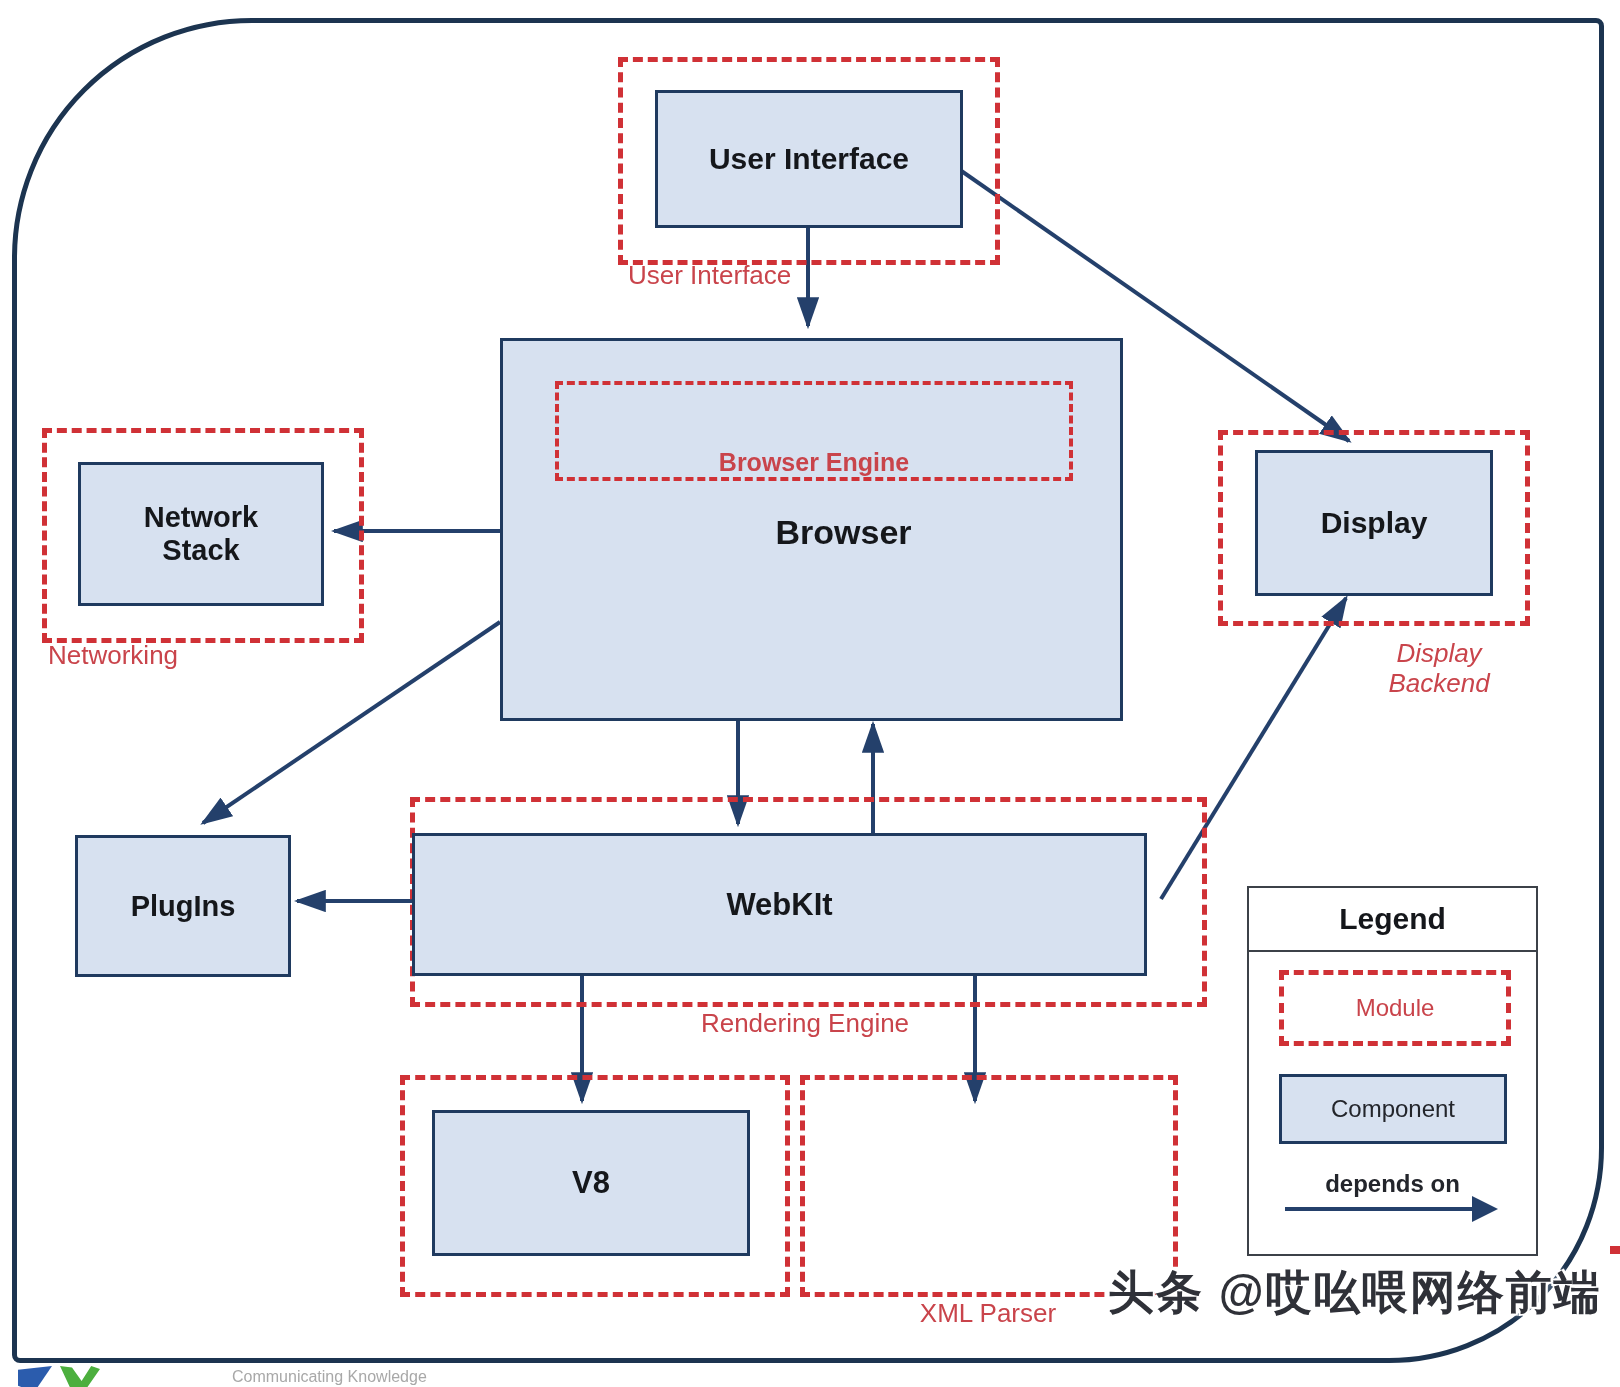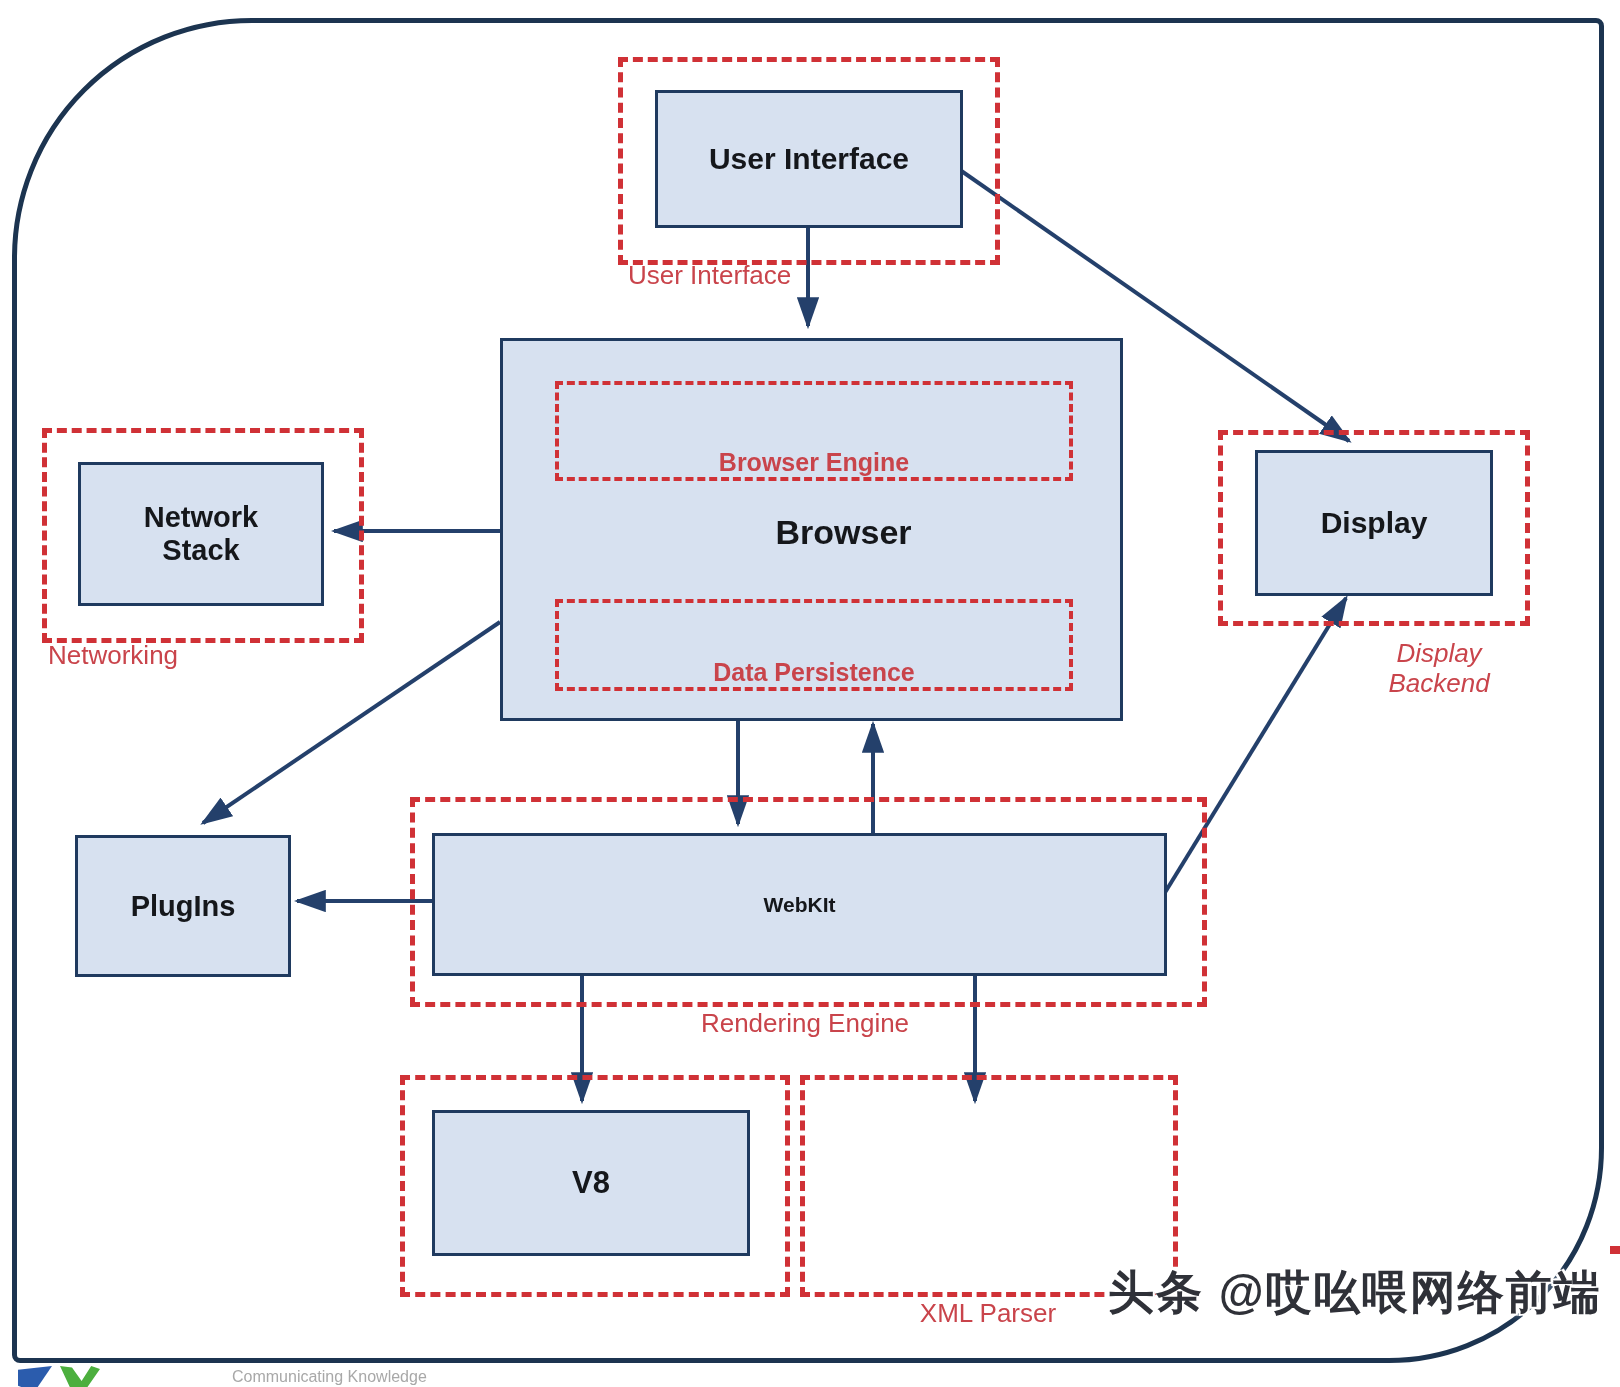--- a/index.html
+++ b/index.html
@@ -70,55 +70,64 @@
   <div class="abs node" style="left:655px;top:90px;width:302px;height:132px;font-size:30px;">
     <span>User Interface</span>
   </div>
   <div class="abs module-label" style="left:628px;top:260px;">User Interface</div>
 
   <div class="abs node" style="left:500px;top:338px;width:617px;height:377px;display:block;">
     <div class="abs inner-module" style="left:52px;top:40px;width:510px;height:92px;">
       <span class="module-label">Browser Engine</span>
     </div>
     <div class="abs center-text" style="left:0;top:172px;width:100%;font-size:34px;">Browser</div>
-    <div class="abs inner-module" style="left:52px;top:258px;width:510px;height:84px;">
-      <span class="module-label">Data Persistence</span>
-    </div>
   </div>
 
   <div class="abs module" style="left:42px;top:428px;width:312px;height:205px;"></div>
   <div class="abs node" style="left:78px;top:462px;width:240px;height:138px;">
     <span style="display:inline-block;width:175px;">Network Stack</span>
   </div>
   <div class="abs module-label" style="left:48px;top:640px;">Networking</div>
 
   <div class="abs module" style="left:1218px;top:430px;width:302px;height:186px;"></div>
   <div class="abs node" style="left:1255px;top:450px;width:232px;height:140px;font-size:30px;">
     <span>Display</span>
   </div>
   <div class="abs module-label" style="left:1358px;top:638px;width:162px;text-align:center;font-style:italic;">Display Backend</div>
 
   <div class="abs node" style="left:75px;top:835px;width:210px;height:136px;">
     <span>PlugIns</span>
   </div>
 
   <div class="abs module" style="left:410px;top:797px;width:787px;height:200px;"></div>
-  <div class="abs node" style="left:432px;top:833px;width:729px;height:137px;font-size:21px;">
+  <div class="abs node" style="left:412px;top:833px;width:729px;height:137px;font-size:31px;">
     <span>WebKIt</span>
   </div>
   <div class="abs module-label" style="left:640px;top:1008px;width:330px;text-align:center;">Rendering Engine</div>
 
   <div class="abs module" style="left:400px;top:1075px;width:380px;height:212px;"></div>
   <div class="abs node" style="left:432px;top:1110px;width:312px;height:140px;font-size:31px;">
     <span>V8</span>
   </div>
 
   <div class="abs module" style="left:800px;top:1075px;width:368px;height:212px;"></div>
   <div class="abs module-label" style="left:838px;top:1298px;width:300px;text-align:center;">XML Parser</div>
 
+  <div class="abs legend-box" style="left:1247px;top:886px;width:287px;height:366px;">
+    <div class="legend-title">Legend</div>
+    <div class="abs legend-module" style="left:30px;top:82px;width:222px;height:66px;">
+      <span class="module-label" style="font-size:24px;">Module</span>
+    </div>
+    <div class="abs legend-component" style="left:30px;top:186px;width:222px;height:64px;">
+      <span>Component</span>
+    </div>
+    <div class="abs legend-depends" style="left:0;top:282px;">depends on</div>
+    <div class="abs legend-arrow-line" style="left:36px;top:319px;width:187px;"></div>
+    <div class="abs legend-arrow-head" style="left:223px;top:308px;"></div>
+  </div>
 
   <div class="abs watermark" style="left:1108px;top:1262px;">头条 @哎吆喂网络前端</div>
 
   <div class="abs artifact" style="left:1610px;top:1246px;width:10px;height:8px;"></div>
 
   <div class="abs logo-blue" style="left:18px;top:1366px;width:34px;height:26px;"></div>
   <div class="abs logo-green" style="left:60px;top:1366px;width:40px;height:26px;"></div>
   <div class="abs tagline" style="left:232px;top:1368px;">Communicating Knowledge</div>
 
 </div>

